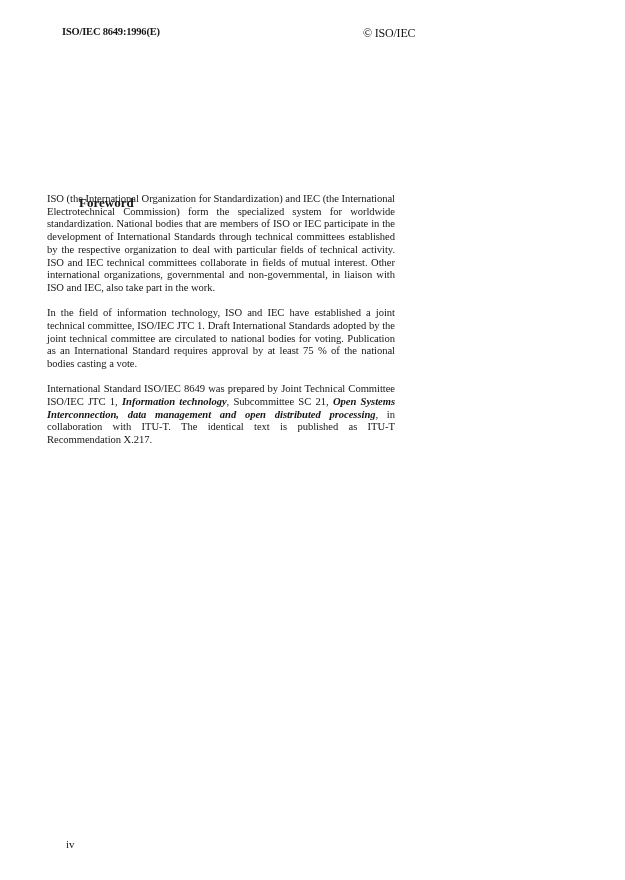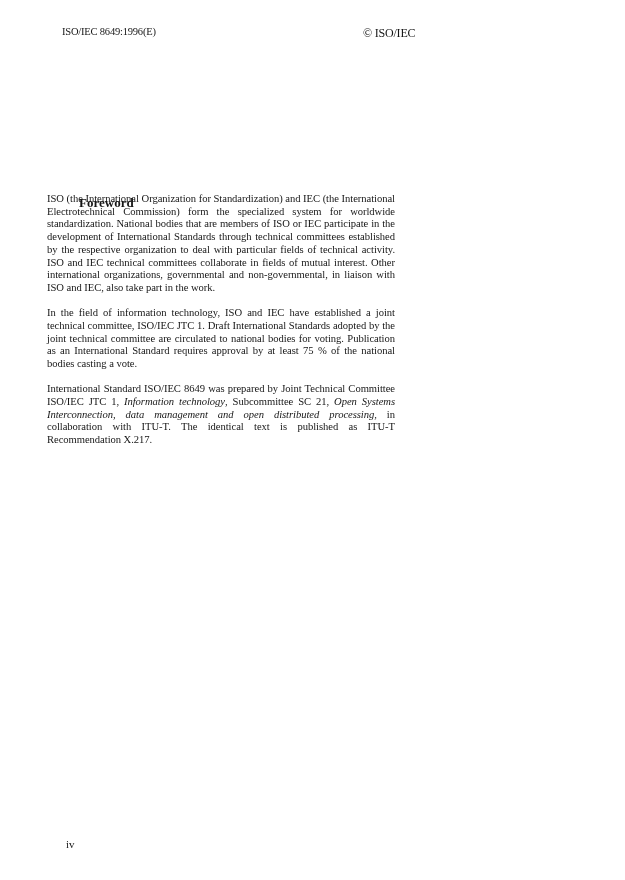--- a/index.html
+++ b/index.html
@@ -13,21 +13,21 @@
       position: relative;
       overflow: hidden;
       font-family: "Liberation Serif", "DejaVu Serif", serif;
       color: #161616;
     }
     .page-header-left {
       position: absolute;
       left: 62px;
       top: 26px;
       font-size: 10.5px;
-      font-weight: normal;
+      font-weight: bold;
       letter-spacing: -0.2px;
     }
     .page-header-right {
       position: absolute;
       left: 363px;
       top: 26px;
       font-size: 12px;
       letter-spacing: -0.2px;
       text-align: right;
     }
@@ -47,20 +47,21 @@
     }
     .para {
       font-size: 10.6px;
       line-height: 12.7px;
       text-align: justify;
       margin: 0 0 12.5px 0;
       letter-spacing: -0.05px;
     }
     .para .it {
       font-style: italic;
+      font-weight: bold;
     }
     .page-number {
       position: absolute;
       left: 66px;
       top: 838px;
       font-size: 11px;
     }
   </style>
 </head>
 <body>

